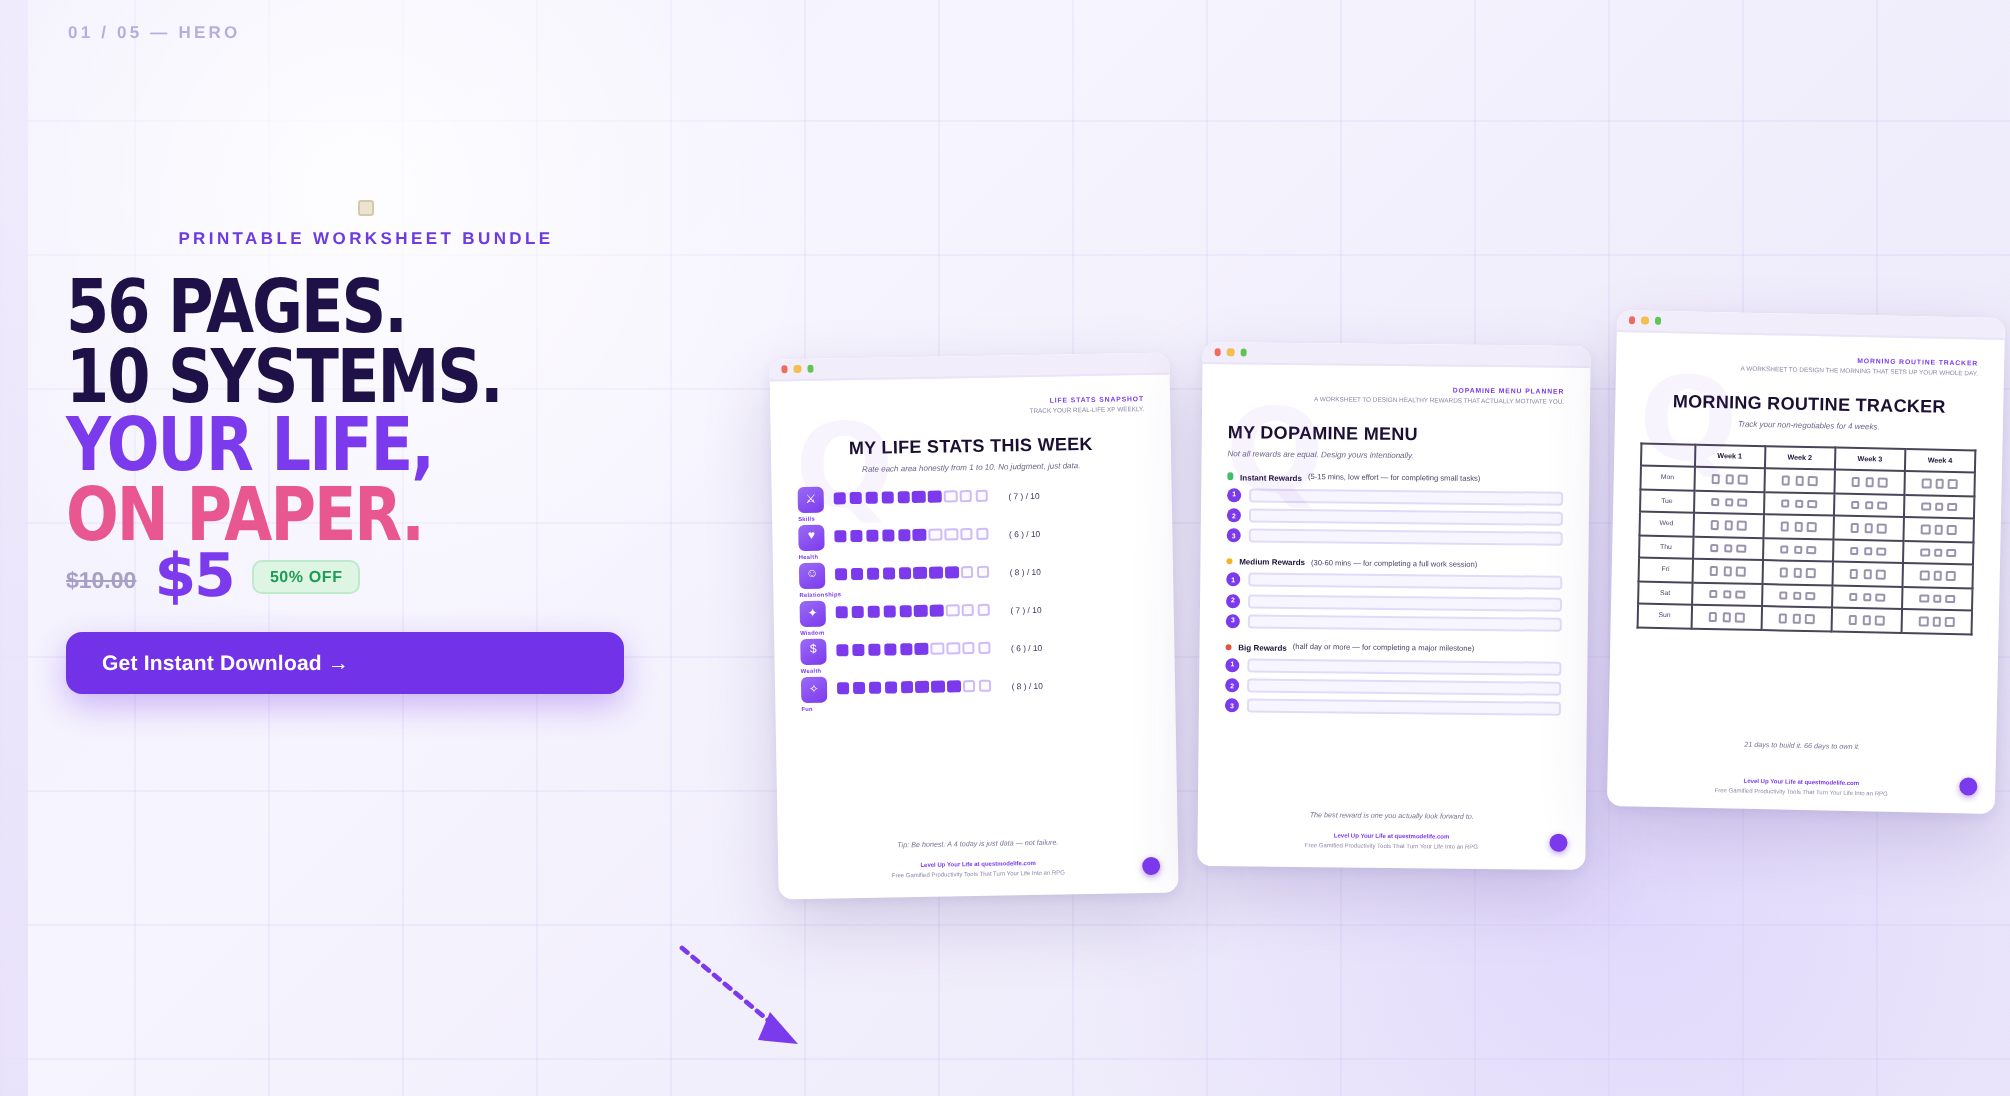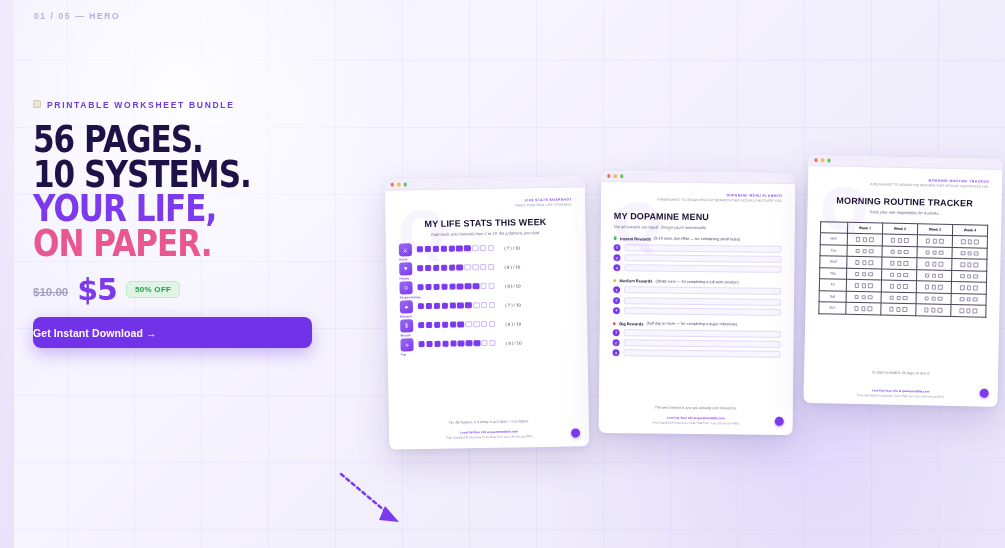--- a/index.html
+++ b/index.html
@@ -44,23 +44,23 @@
   .slide-tag {
     position: absolute; left: 34px; top: 11px;
     font-size: 8.5px; font-weight: 700; letter-spacing: 1.6px;
     color: #b7aee0; text-transform: uppercase;
   }
 
   
   .left { position: absolute; left: 33px; top: 100px; width: 300px; }
 
   .eyebrow {
-    display: flex; gap: 6px;
+    display: flex; align-items: center; gap: 6px;
     font-size: 8.5px; font-weight: 700; letter-spacing: 1.7px;
-    color: #6d3be0; text-transform: uppercase; margin-bottom: 13px;
+    color: #6d3be0; text-transform: uppercase; margin-bottom: 13px; flex-direction: column;
   }
   .eyebrow .sq {
     width: 8px; height: 8px; border-radius: 1.5px;
     background: #ece4d0; border: 1px solid #d6c8a8; display: inline-block;
   }
 
   h1.headline {
     font-family: "DejaVu Sans", sans-serif;
     font-size: 37px; line-height: .935; font-weight: 700;
     letter-spacing: -1.2px;
@@ -77,21 +77,21 @@
   }
 
   .pill {
     margin-top: 13px; display: inline-flex; align-items: center; gap: 5px;
     padding: 6px 15px 6px 11px; border-radius: 999px;
     background: rgba(233,226,252,.82); border: 1px solid #d9cffa;
     font-size: 8.4px; font-weight: 700; color: #5c2ecb; letter-spacing: .1px;
   }
 
   .price-row {
-    margin-top: 15px; display: flex; align-items: flex-end; gap: 9px;
+    margin-top: 0; display: flex; align-items: flex-end; gap: 9px;
   }
   .price-old {
     font-size: 11.5px; color: #a79fc4; text-decoration: line-through;
     font-weight: 600; padding-bottom: 5px;
   }
   .price-new {
     font-family: "DejaVu Sans", sans-serif;
     font-size: 30px; font-weight: 700; color: #7c3aed; line-height: .9;
     letter-spacing: -1px;
   }
@@ -99,21 +99,21 @@
     margin-bottom: 5px; padding: 3px 8px; border-radius: 5px;
     background: #dff5e4; color: #1f9d55; border: 1px solid #bfe9cb;
     font-size: 8px; font-weight: 700; letter-spacing: .3px;
   }
 
   .cta {
     margin-top: 14px; display: block; width: 279px; height: 31px;
     border: none; border-radius: 8px;
     background: #7232e8;
     color: #ffffff; font-size: 10.5px; font-weight: 700;
-    text-align: left; letter-spacing: .1px;
+    text-align: left; padding-left: 18px; letter-spacing: .1px;
     box-shadow: 0 6px 16px rgba(114,50,232,.32);
     cursor: pointer; font-family: "Liberation Sans", sans-serif;
   }
 
   .feats {
     margin-top: 9px; display: flex; gap: 12px; width: 300px;
     font-size: 7.6px; color: #6c6490; font-weight: 500;
   }
   .feats span.ck { color: #6d3be0; font-weight: 700; margin-right: 2px; }
 

